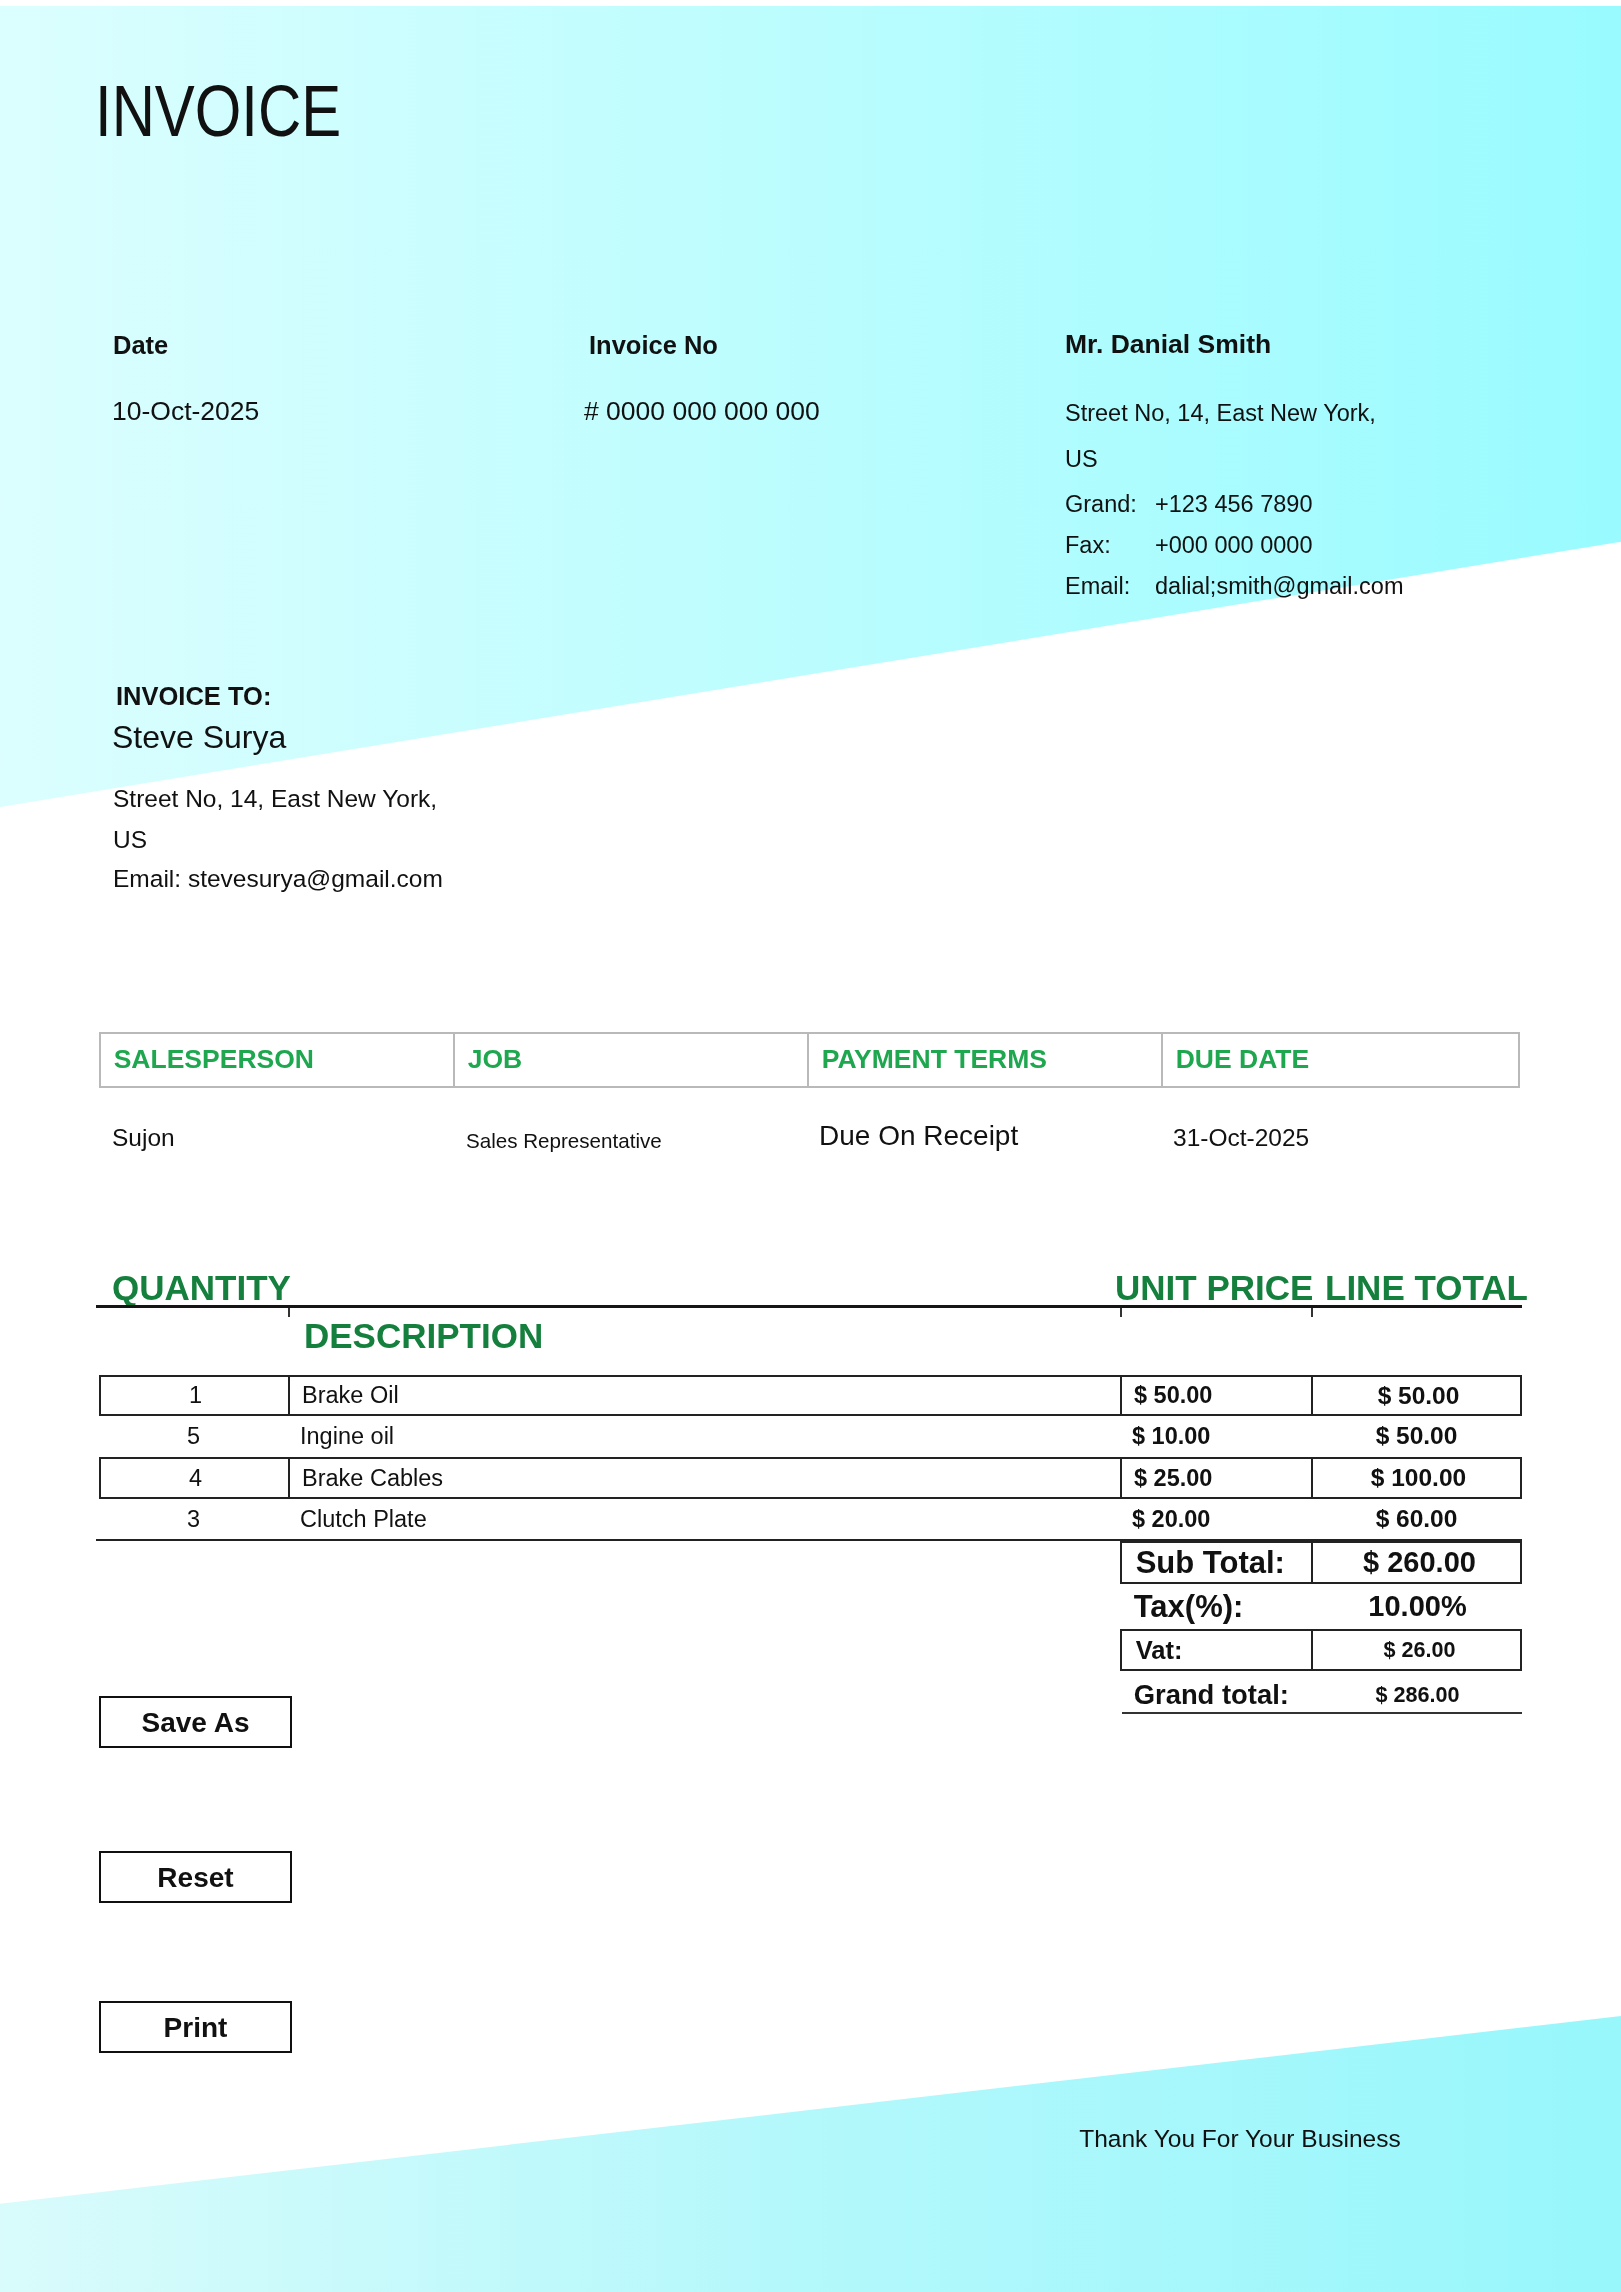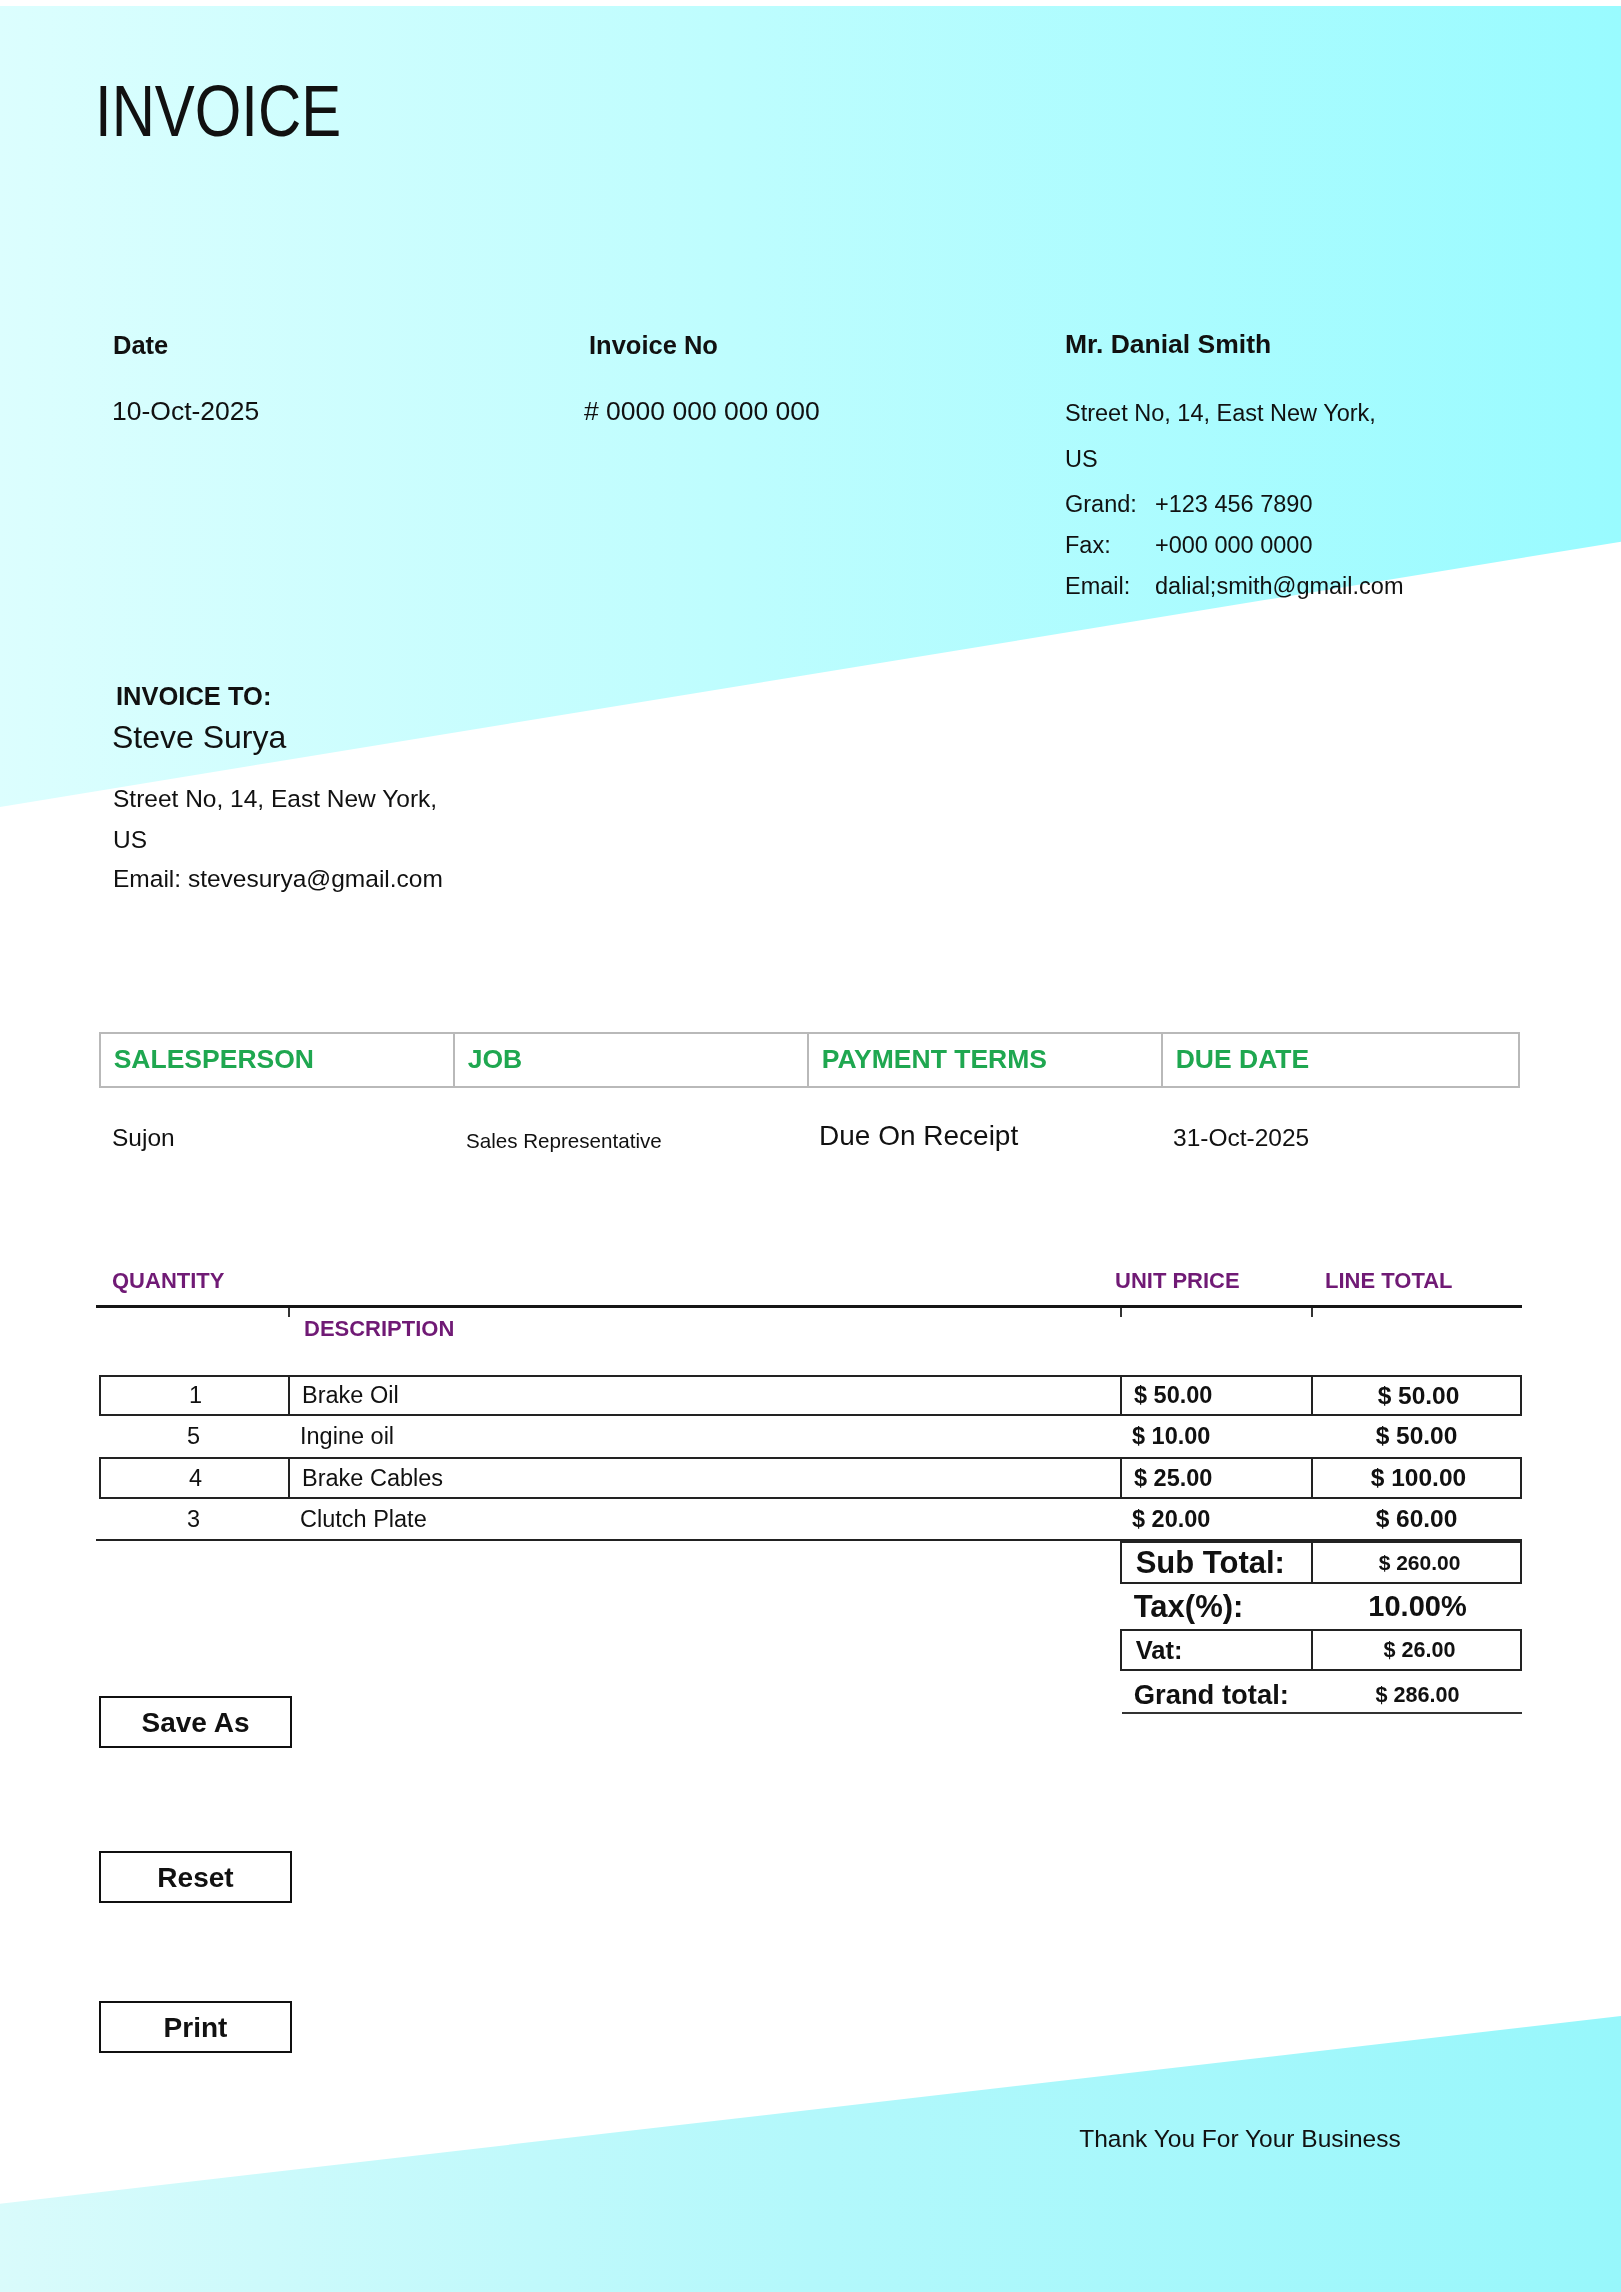--- a/index.html
+++ b/index.html
@@ -33,21 +33,21 @@
     left:99px;top:1032px;width:1421px;height:56px;background:#fff;
     border:2px solid #b9b9b9;box-sizing:border-box;display:flex;
   }
   .sales-cell{
     height:100%;box-sizing:border-box;border-right:2px solid #b9b9b9;
     font-size:26.5px;font-weight:bold;line-height:50px;padding-left:12.7px;
     color:#1FA750;white-space:nowrap;
   }
   .sales-cell:last-child{border-right:none;}
   
-  .green-h{font-size:22px;font-weight:bold;color:#701a75;white-space:nowrap;}
+  .green-h{font-size:35px;font-weight:bold;color:#15803d;white-space:nowrap;}
   .items-underline{left:96px;top:1305px;width:1426px;height:2.9px;background:#151515;}
   .tick{top:1308px;width:2px;height:8.8px;background:#333;}
   .irow{left:99px;width:1423px;box-sizing:border-box;}
   .irow.boxed{border:2px solid #222;}
   .vline{position:absolute;top:0;bottom:0;width:2px;background:#222;}
   .cell{position:absolute;top:0;bottom:0;display:flex;align-items:center;}
   .qty{left:0;width:189px;justify-content:center;font-size:23.5px;}
   .desc{left:201px;font-size:23.5px;}
   .uprice{left:1033px;font-size:23.5px;font-weight:bold;}
   .ltotal{left:1212px;width:211px;justify-content:center;font-size:24.5px;font-weight:bold;}
@@ -152,21 +152,21 @@
     <div class="cell desc">Clutch Plate</div>
     <div class="cell uprice">$ 20.00</div>
     <div class="cell ltotal">$ 60.00</div>
   </div>
 
   <div class="abs hr-items"></div>
 
   <div class="abs trow boxed" style="top:1541px;height:43px;">
     <div class="vline" style="left:189px;"></div>
     <div class="cell tlabel">Sub Total:</div>
-    <div class="cell tvalue" style="font-size:21px;">$ 260.00</div>
+    <div class="cell tvalue" style="font-size:29px;">$ 260.00</div>
   </div>
 
   <div class="abs trow" style="top:1584px;height:45px;">
     <div class="cell tlabel">Tax(%):</div>
     <div class="cell tvalue" style="font-size:29px;">10.00%</div>
   </div>
 
   <div class="abs trow boxed" style="top:1629px;height:42px;">
     <div class="vline" style="left:189px;"></div>
     <div class="cell tlabel" style="font-size:25.5px;">Vat:</div>

